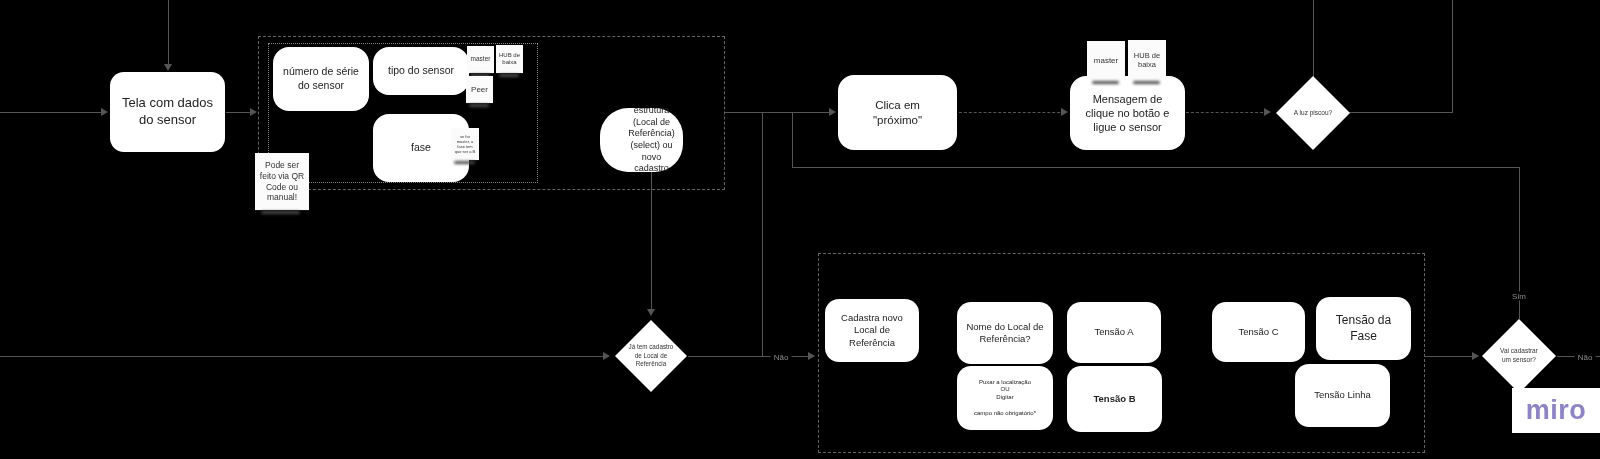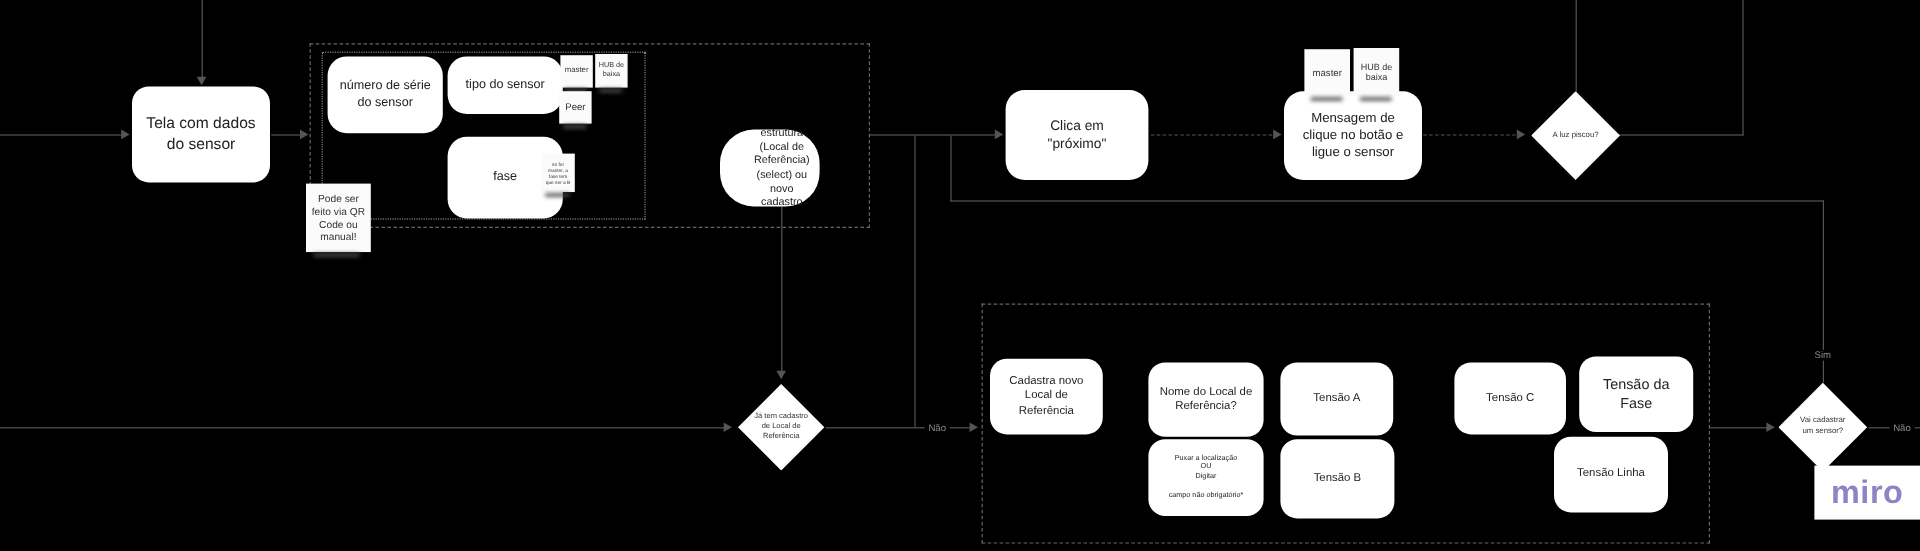--- a/index.html
+++ b/index.html
@@ -128,21 +128,21 @@
     </div>
 
   <div class="box" style="left:825px;top:299px;width:94px;height:63px;font-size:9.5px;border-radius:14px;">Cadastra novo Local de Referência</div>
   <div class="box" style="left:957px;top:302px;width:96px;height:62px;font-size:9.5px;border-radius:14px;">Nome do Local de Referência?</div>
   <div class="box" style="left:957px;top:366px;width:96px;height:64px;font-size:6px;border-radius:14px;">Puxar a localização
 OU
 Digitar
 
 campo não obrigatório*</div>
   <div class="box" style="left:1067px;top:302px;width:94px;height:61px;font-size:9.5px;border-radius:14px;">Tensão A</div>
-  <div class="box" style="left:1067px;top:366px;width:95px;height:66px;font-size:9.5px;border-radius:14px;">Tensão B</div>
+  <div class="box" style="left:1067px;top:366px;width:95px;height:66px;font-size:9.5px;border-radius:14px;font-weight:bold;">Tensão B</div>
   <div class="box" style="left:1168px;top:302px;width:93px;height:60px;font-size:9.5px;border-radius:14px;margin-left:44px;">Tensão C</div>
   <div class="box" style="left:1296px;top:297px;width:95px;height:63px;font-size:12px;border-radius:14px;margin-left:20px;">Tensão da Fase</div>
   <div class="box" style="left:1295px;top:364px;width:95px;height:63px;font-size:9.5px;border-radius:14px;">Tensão Linha</div>
 
   <div class="diamond" style="left:1482px;top:319px;width:74px;height:74px;font-size:6.5px;z-index:4;">
       <span>Vai cadastrar um sensor?</span>
     </div>
 
   <div class="miro">miro</div>
 

